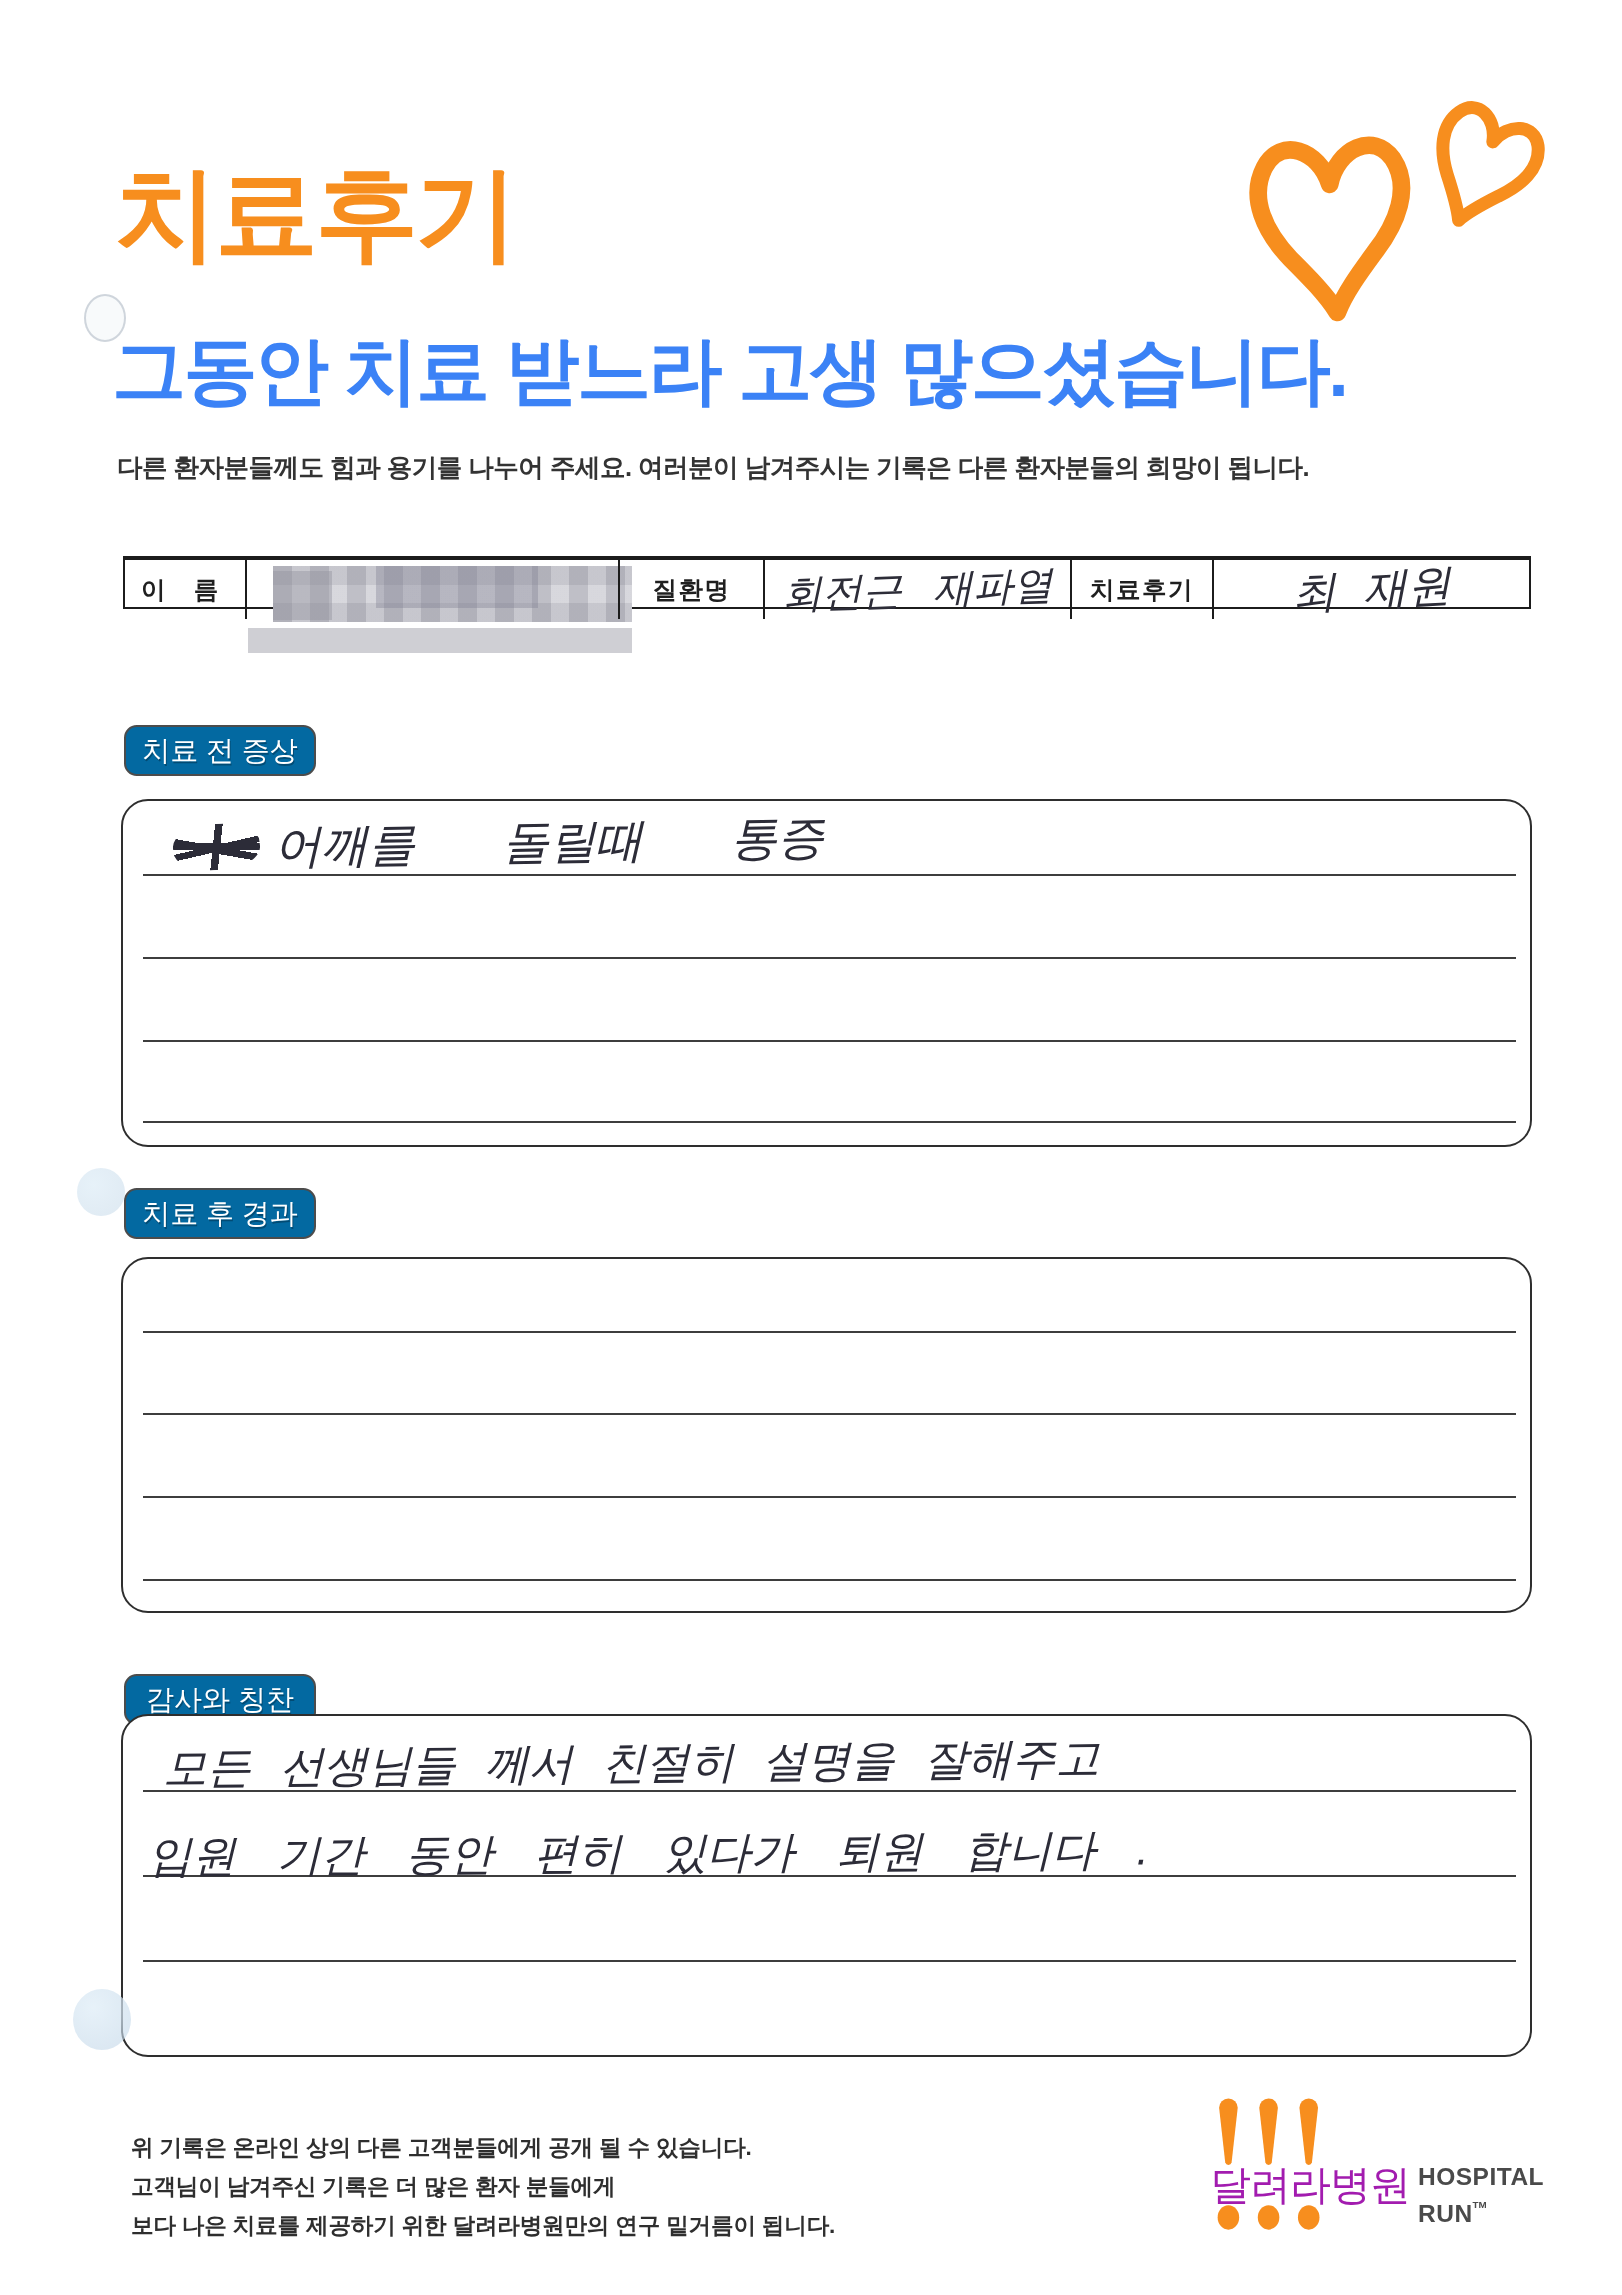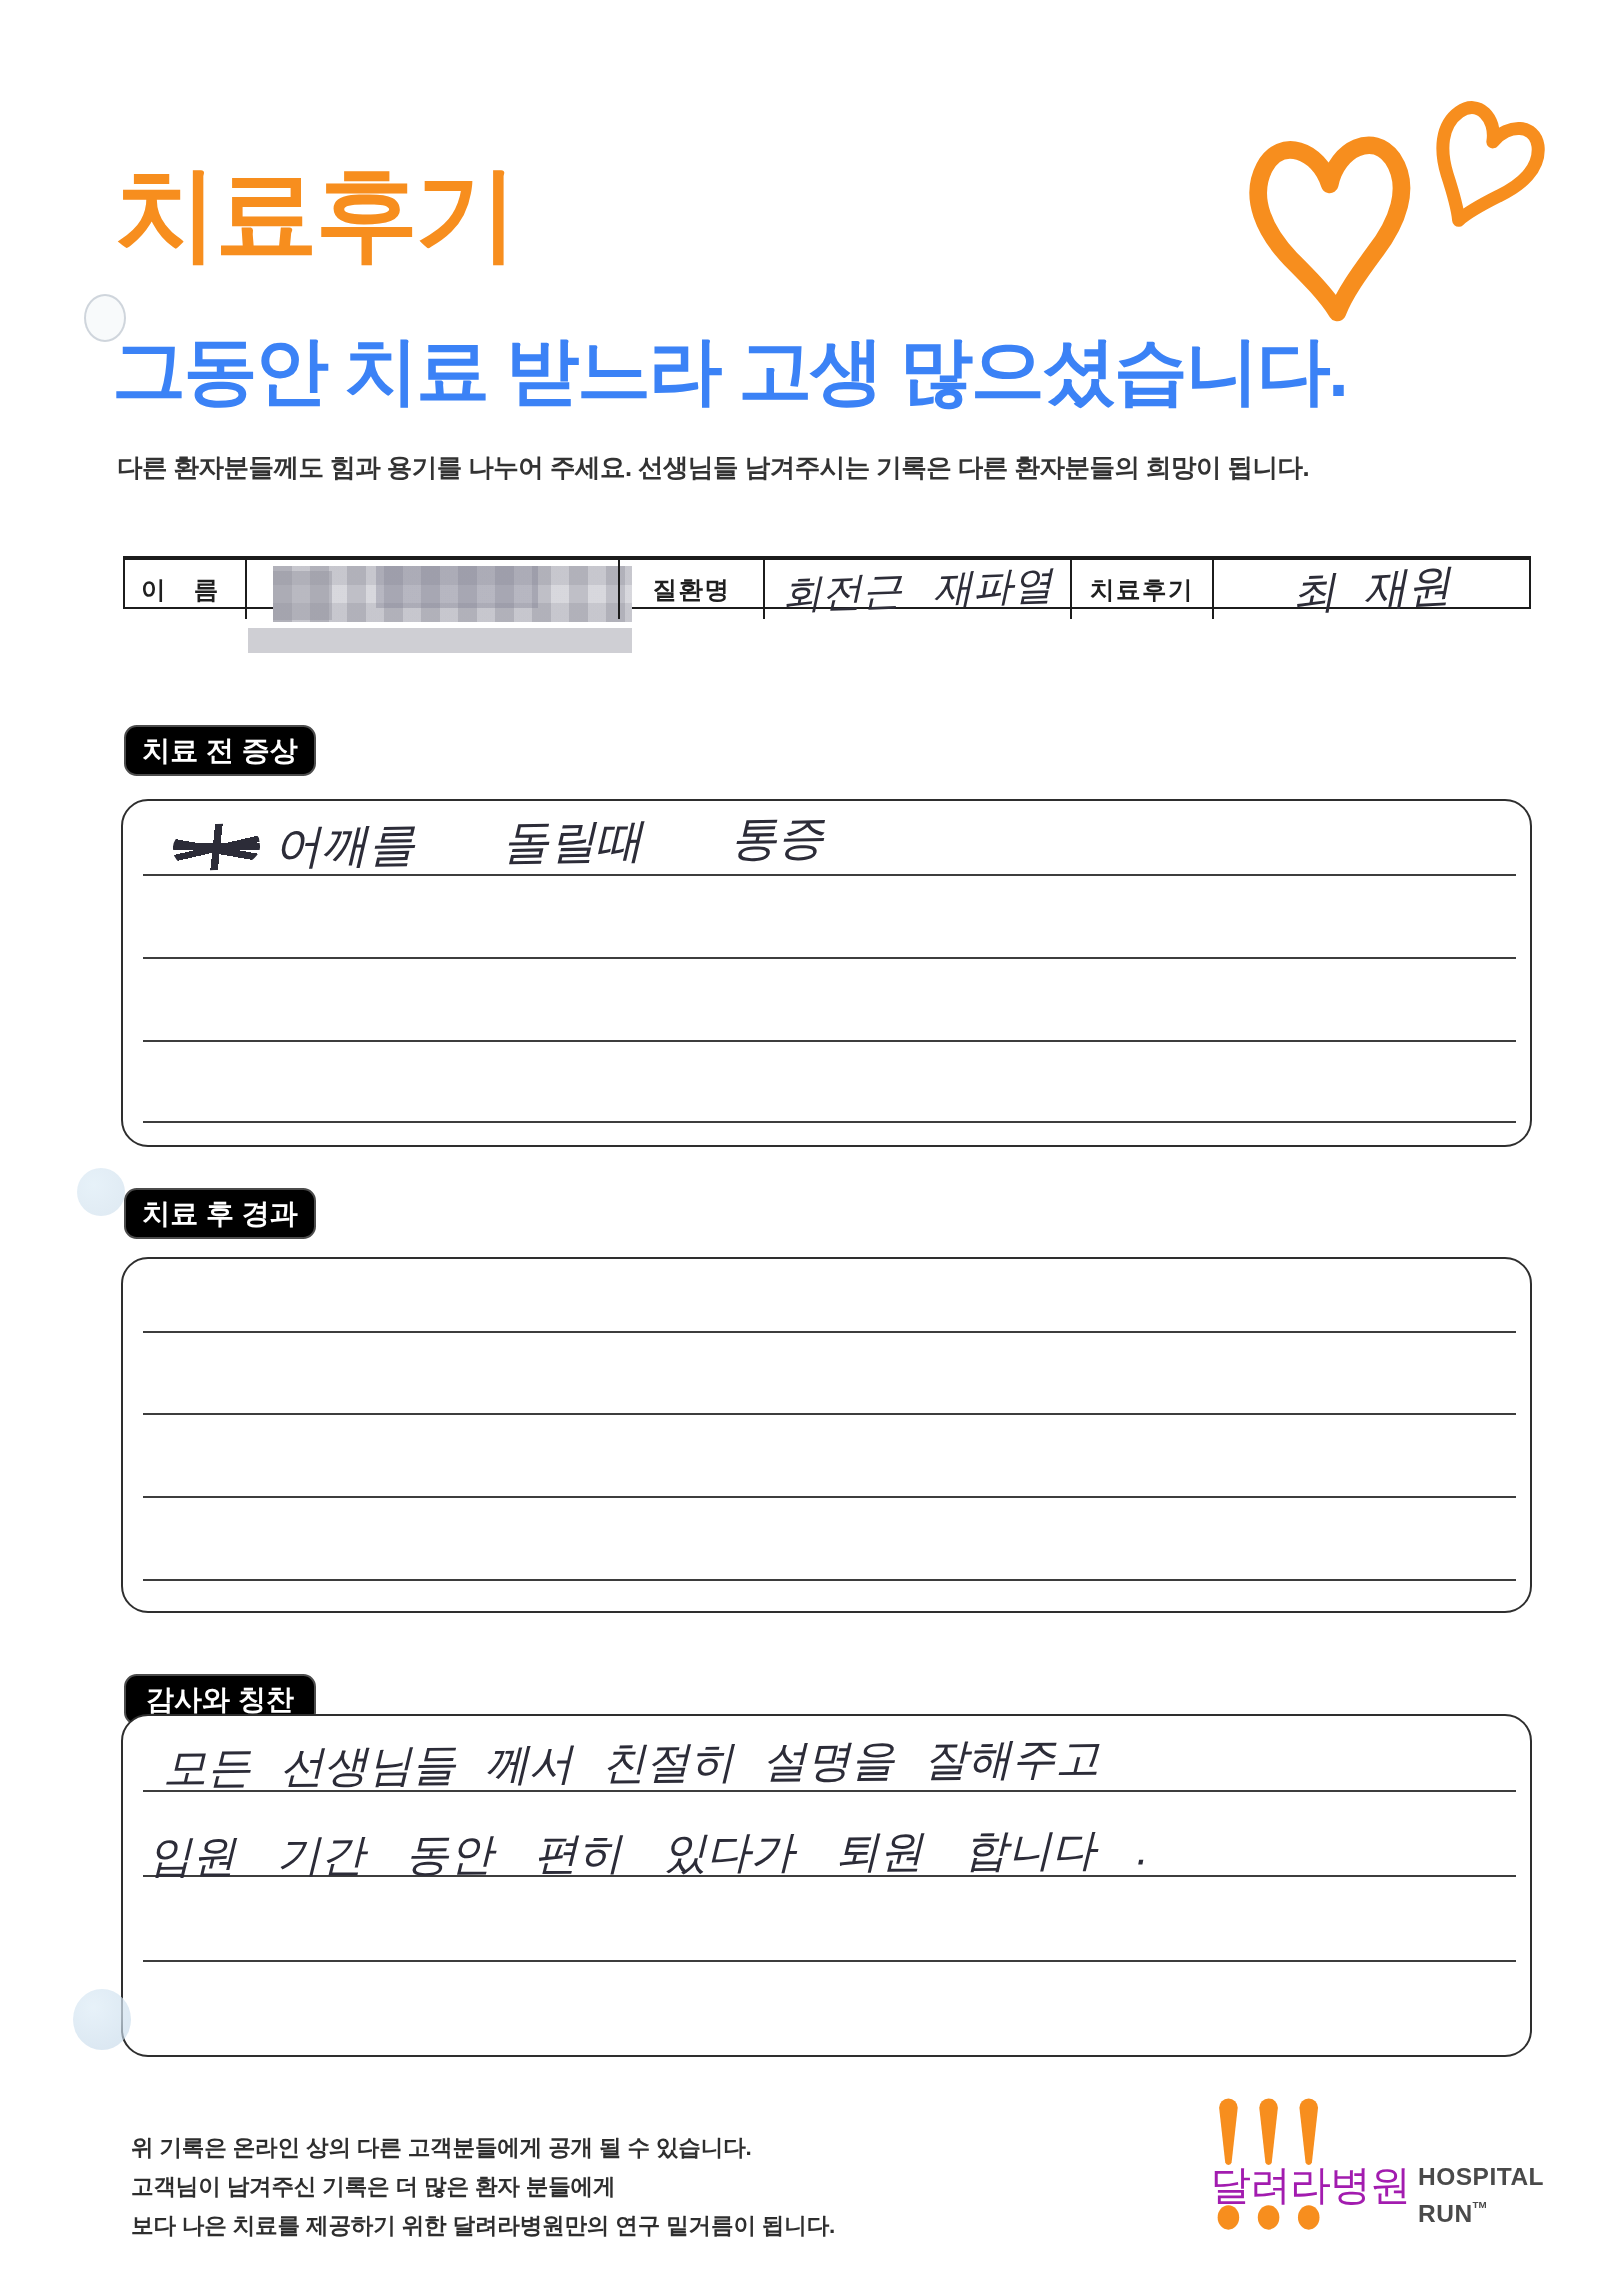--- a/index.html
+++ b/index.html
@@ -57,22 +57,22 @@
   .name-blur .blk1 { position:absolute; left:0;  top:4.9px;  width:59px; height:49px; background:rgba(148,148,160,.45); }
   .name-blur .blk2 { position:absolute; left:103px; top:0;  width:162px; height:42px;  background:rgba(130,130,148,.38); }
   .name-smudge {
     position:absolute; left:248px; top:628px; width:384px; height:24.5px;
     background:rgba(188,188,196,.72);
   }
 
   
   .badge {
     position:absolute; left:124px; width:192px; height:51px;
-    background:#000000; border:2.9px solid #4c4c4c; border-radius:12.8px;
-    color:#ffffff; font-weight:700; font-size:28px; letter-spacing:0;
+    background:#0369a1; border:2.9px solid #4c4c4c; border-radius:12.8px;
+    color:#ffffff; font-weight:400; font-size:28px; letter-spacing:0;
     display:flex; align-items:center; justify-content:center;
     text-shadow:1px 1.5px 0 rgba(0,0,0,.28); white-space:nowrap;
   }
   .badge.b1 { top:725px; }
   .badge.b2 { top:1188px; }
   .badge.b3 { top:1674px; }
 
   .rulebox {
     position:absolute; left:121px; width:1411px;
     border:2.5px solid #2e2e2e; border-radius:27px; background:#ffffff;
@@ -137,21 +137,21 @@
   <svg class="heart big" viewBox="0 0 100 115" fill="none">
     <path d="M50,34 C45,15 25,7 15.5,23 C6,39 14,58 27,73 C36,83 45,93 50.5,103
              C55,93 63,83 72,72 C85,57 94,38 84.5,22 C75,7 55,15 50,34 Z" stroke="#F78E1E" stroke-width="9.5" stroke-linecap="round" stroke-linejoin="round"></path>
   </svg>
   <svg class="heart small" viewBox="0 0 100 115" fill="none">
     <path d="M50,34 C45,15 25,7 15.5,23 C6,39 14,58 27,73 C36,83 45,93 50.5,103
              C55,93 63,83 72,72 C85,57 94,38 84.5,22 C75,7 55,15 50,34 Z" stroke="#F78E1E" stroke-width="10.5" stroke-linecap="round" stroke-linejoin="round"></path>
   </svg>
 
   <div class="heading">그동안 치료 받느라 고생 많으셨습니다.</div>
-  <div class="subtitle">다른 환자분들께도 힘과 용기를 나누어 주세요. 선생님들 남겨주시는 기록은 다른 환자분들의 희망이 됩니다.</div>
+  <div class="subtitle">다른 환자분들께도 힘과 용기를 나누어 주세요. 여러분이 남겨주시는 기록은 다른 환자분들의 희망이 됩니다.</div>
 
   <div class="ptable">
     <div class="cell">
       <span class="lab name-lab">이 름</span>
     </div>
     <div class="cell">
       <div class="name-blur">
         <div class="blk1"></div>
         <div class="blk2"></div>
       </div>

